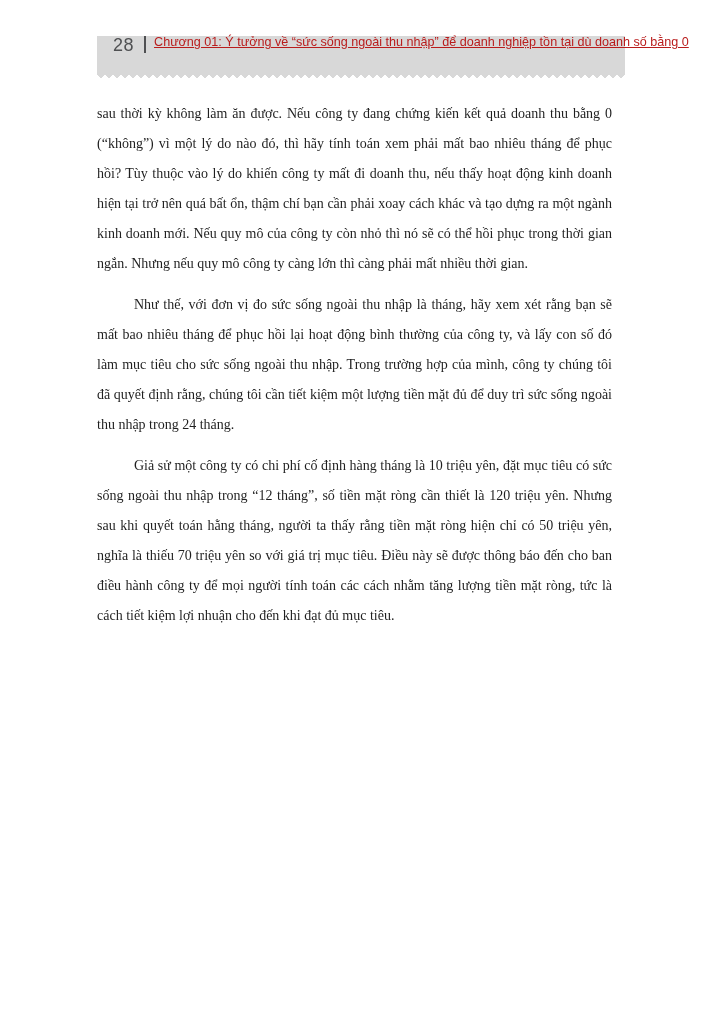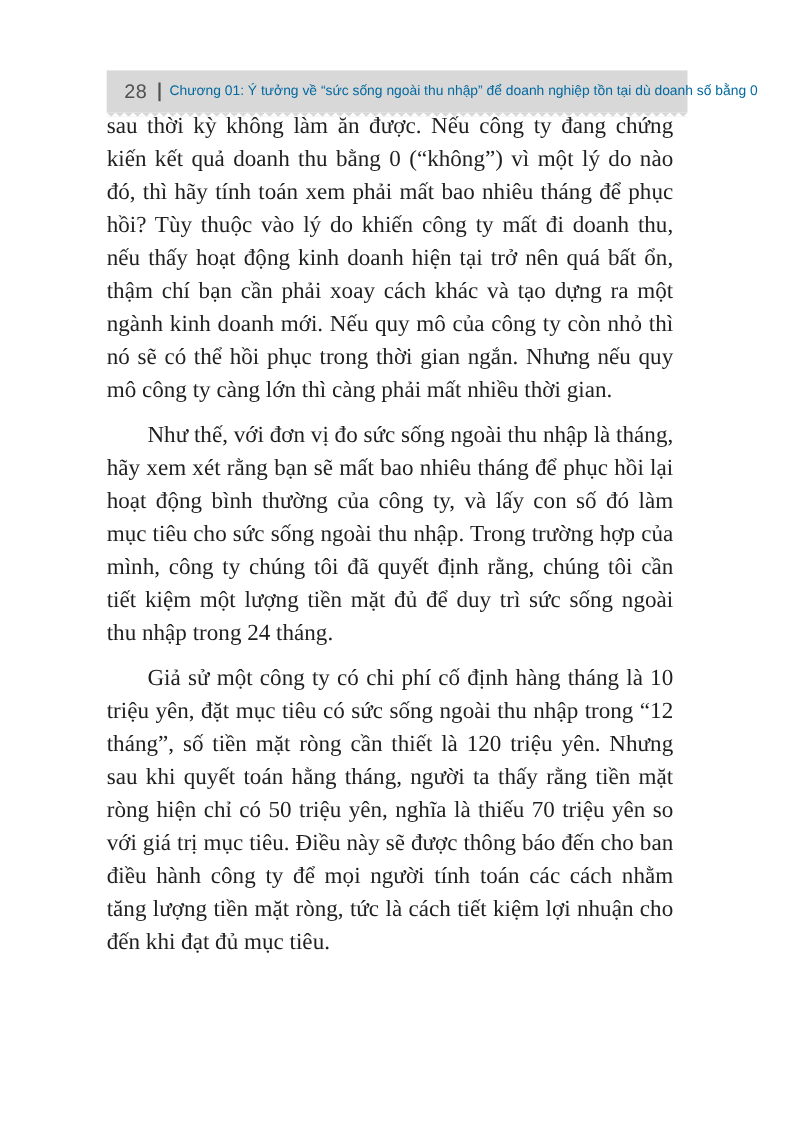--- a/index.html
+++ b/index.html
@@ -13,26 +13,25 @@
     height: 1024px;
     background: #ffffff;
     overflow: hidden;
     font-family: "Liberation Serif", serif;
   }
 
   
   .chapter-header {
     position: absolute;
     left: 97px;
-    top: 64px;
+    top: 36px;
     width: 528px;
     height: 38px;
     background: #d8d8d8;
     display: flex;
-    align-items: center;
     box-sizing: border-box;
     padding: 0 14px 0 16px;
     font-family: "Liberation Sans", sans-serif;
   }
   .chapter-header::after {
     content: "";
     position: absolute;
     top: 100%;
     left: 0;
     right: 0;
@@ -51,40 +50,41 @@
     width: 2px;
     height: 17px;
     background: #4f5052;
     margin-left: 10px;
     flex: 0 0 auto;
   }
   .chapter-title {
     flex: 1;
     text-align: center;
     font-size: 12.6px;
-    color: #0369a1;
+    color: #b91c1c;
     line-height: 1.1;
     padding-left: 8px;
     white-space: nowrap;
+    text-decoration: underline;
   }
 
   
   .body-text {
     position: absolute;
     left: 97px;
     top: 99px;
     width: 531px;
     color: #1f1f1f;
     font-size: 20.3px;
     line-height: 30px;
     text-align: justify;
   }
   .body-text p, .body-text h2 {
     margin: 0 16px 11px 0;
-    font-size: 21px;
+    font-size: 14px;
     line-height: 30px;
   }
   .indent { text-indent: 37px; }
   .heading { font-weight: bold; }
 </style>
 </head>
 <body>
 
 <div class="page">
 

